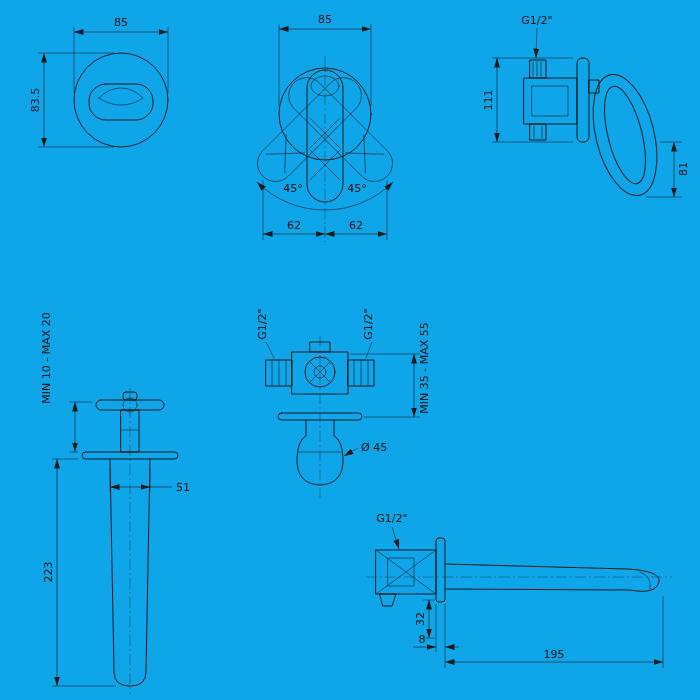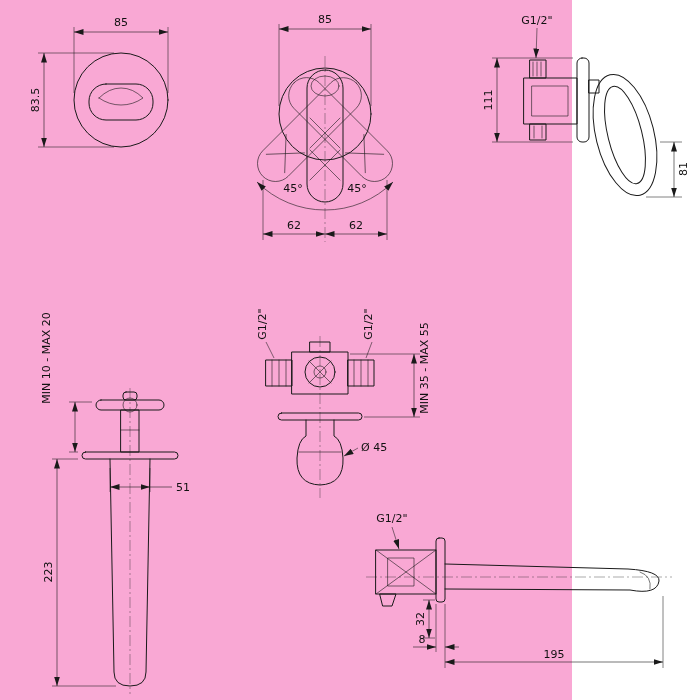--- a/index.html
+++ b/index.html
@@ -1,19 +1,19 @@
 <!DOCTYPE html>
 <html><head>
 <meta charset="utf-8">
 <style>
   html,body { margin:0; padding:0; background:#ffffff; }
   .sheet {
     position:relative;
-    width:572px; height:700px;
-    background:#f9a8d4;
+    width:700px; height:700px;
+    background:#0ea5e9;
     font-family:"DejaVu Sans", sans-serif;
   }
   svg { display:block; }
   .obj  { fill:none; stroke:#1a1a1a; stroke-width:1;  stroke-linecap:round; stroke-linejoin:round; }
   .obj2 { fill:none; stroke:#1a1a1a; stroke-width:.6; stroke-linecap:round; stroke-linejoin:round; }
   .dim  { fill:none; stroke:#1a1a1a; stroke-width:.6; }
   .ext  { fill:none; stroke:#1a1a1a; stroke-width:.55; }
   .cl   { fill:none; stroke:#1a1a1a; stroke-width:.5; stroke-dasharray:11 3 2 3; opacity:.75; }
   text.lbl { font-family:"DejaVu Sans", sans-serif; font-size:11px; fill:#111111; }
 </style>

